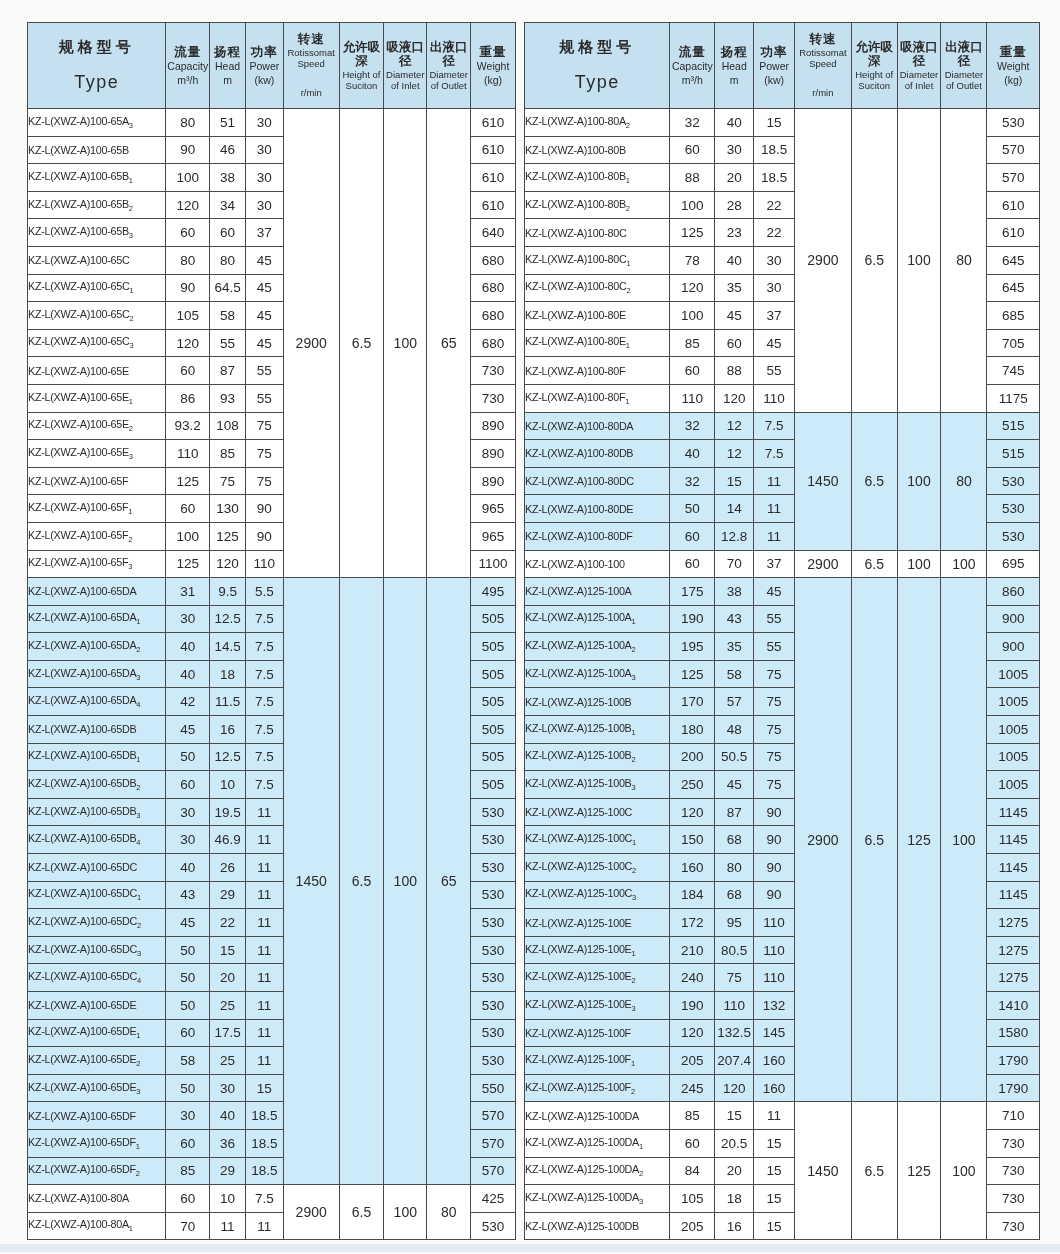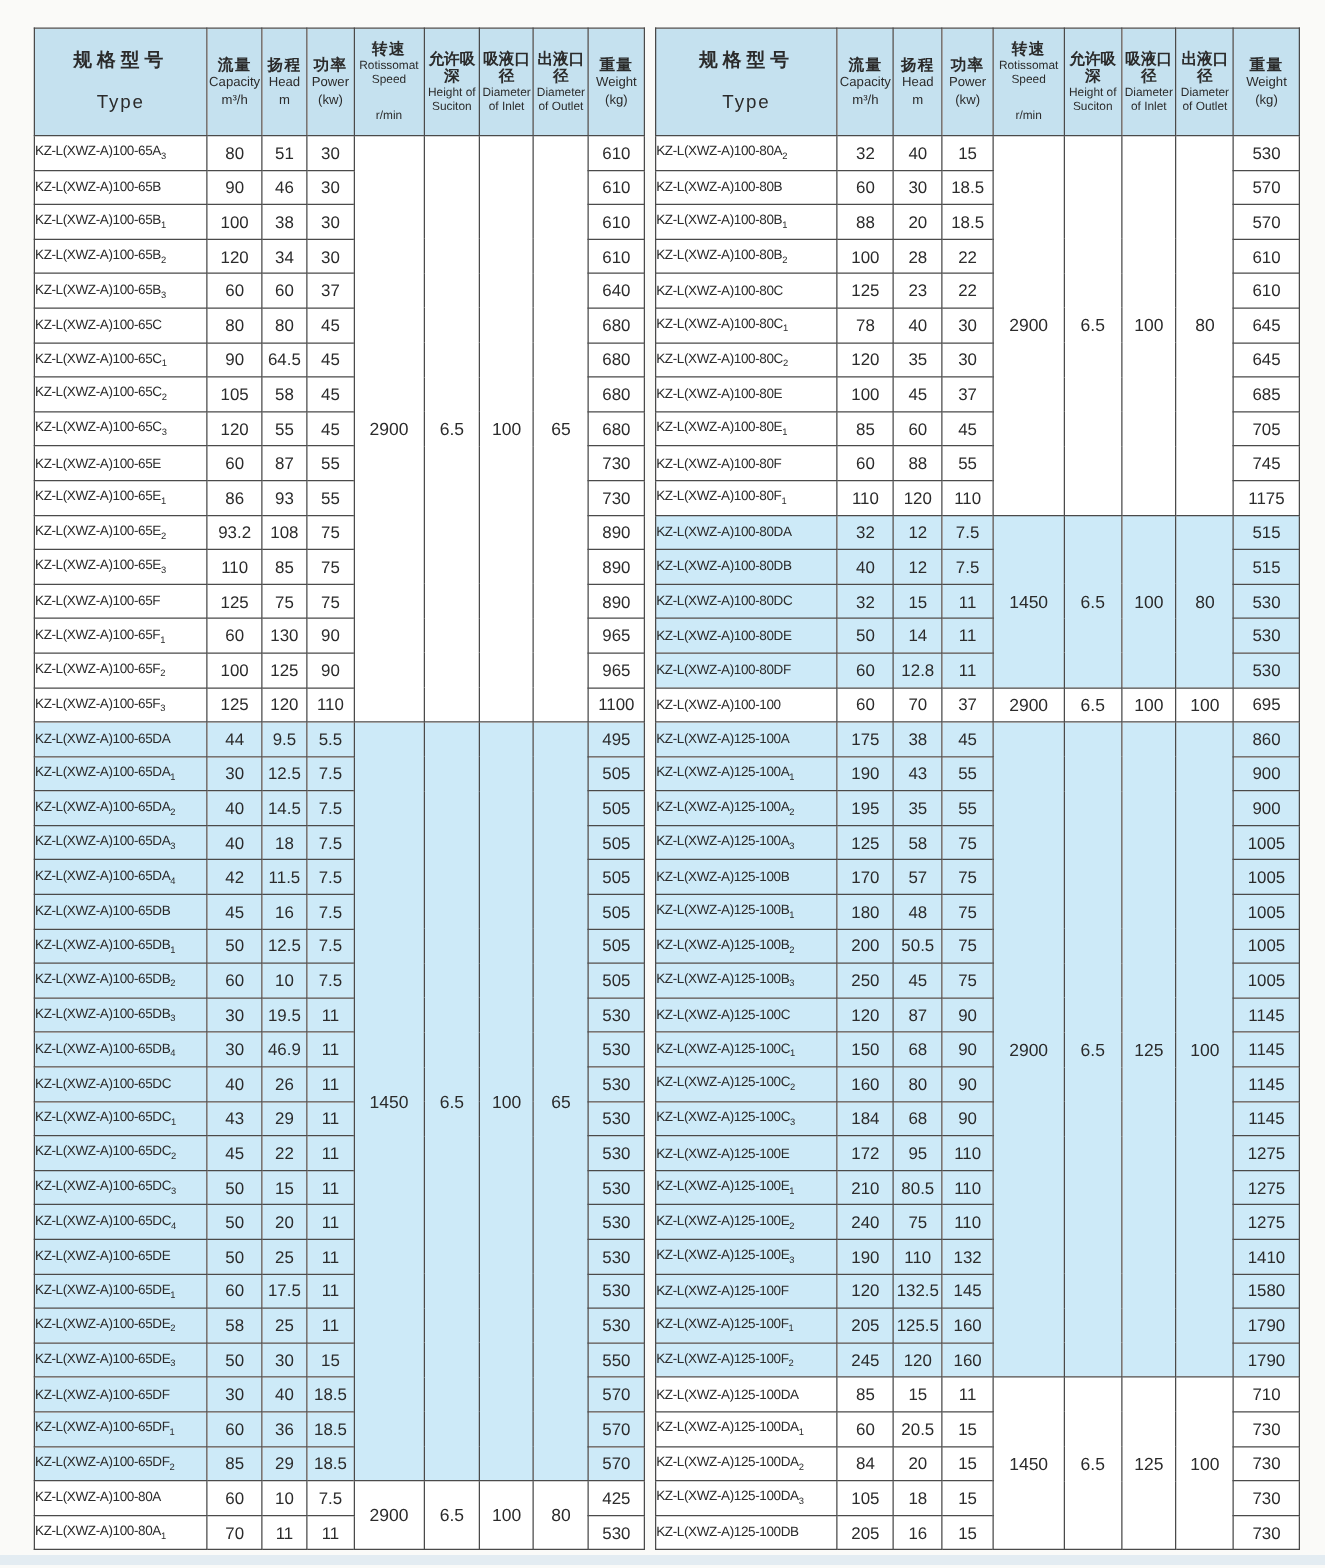--- a/index.html
+++ b/index.html
@@ -44,21 +44,21 @@
     background: var(--header-bg);
     font-weight: normal;
     vertical-align: middle;
     text-align: center;
     line-height: 1.12;
   }
   .h-cn { font-size: 12.5px; font-weight: bold; letter-spacing: 1px; padding: 0 2px; word-break: break-all; }
   .h-en { font-size: 10.5px; margin-top: 2px; padding: 0 1px; }
   .h-unit { font-size: 10.5px; margin-top: 2px; }
   th.col-type .h-cn { font-size: 15px; letter-spacing: 4px; }
-  th.col-type .h-en { font-size: 15px; letter-spacing: 1.5px; margin-top: 16px; }
+  th.col-type .h-en { font-size: 18px; letter-spacing: 1.5px; margin-top: 16px; }
   th.col-speed .h-en, th.col-suction .h-en, th.col-inlet .h-en, th.col-outlet .h-en { font-size: 9.5px; }
   th.col-speed .h-unit { font-size: 9.5px; margin-top: 19px; }
   th.col-suction .h-cn, th.col-inlet .h-cn, th.col-outlet .h-cn { letter-spacing: 0; }
 
   table.spec-table tbody td { height: 26.6px; vertical-align: middle; }
   tr.row-white td { background: var(--row-white); }
   tr.row-blue td { background: var(--row-blue); }
   td.cell-type {
     text-align: left;
     padding-left: 7px;
@@ -262,21 +262,21 @@
           </tr>
           <tr class="row-white">
             <td class="cell-type"><span>KZ-L(XWZ-A)100-65F</span><sub>3</sub></td>
             <td class="cell-num">125</td>
             <td class="cell-num">120</td>
             <td class="cell-num">110</td>
             <td class="cell-num">1100</td>
           </tr>
           <tr class="row-blue">
             <td class="cell-type"><span>KZ-L(XWZ-A)100-65DA</span></td>
-            <td class="cell-num">44</td>
+            <td class="cell-num">31</td>
             <td class="cell-num">9.5</td>
             <td class="cell-num">5.5</td>
             <td class="cell-num cell-merged" rowspan="22">1450</td>
             <td class="cell-num cell-merged" rowspan="22">6.5</td>
             <td class="cell-num cell-merged" rowspan="22">100</td>
             <td class="cell-num cell-merged" rowspan="22">65</td>
             <td class="cell-num">495</td>
           </tr>
           <tr class="row-blue">
             <td class="cell-type"><span>KZ-L(XWZ-A)100-65DA</span><sub>1</sub></td>
@@ -754,21 +754,21 @@
           <tr class="row-blue">
             <td class="cell-type"><span>KZ-L(XWZ-A)125-100F</span></td>
             <td class="cell-num">120</td>
             <td class="cell-num">132.5</td>
             <td class="cell-num">145</td>
             <td class="cell-num">1580</td>
           </tr>
           <tr class="row-blue">
             <td class="cell-type"><span>KZ-L(XWZ-A)125-100F</span><sub>1</sub></td>
             <td class="cell-num">205</td>
-            <td class="cell-num">125.5</td>
+            <td class="cell-num">207.4</td>
             <td class="cell-num">160</td>
             <td class="cell-num">1790</td>
           </tr>
           <tr class="row-blue">
             <td class="cell-type"><span>KZ-L(XWZ-A)125-100F</span><sub>2</sub></td>
             <td class="cell-num">245</td>
             <td class="cell-num">120</td>
             <td class="cell-num">160</td>
             <td class="cell-num">1790</td>
           </tr>

